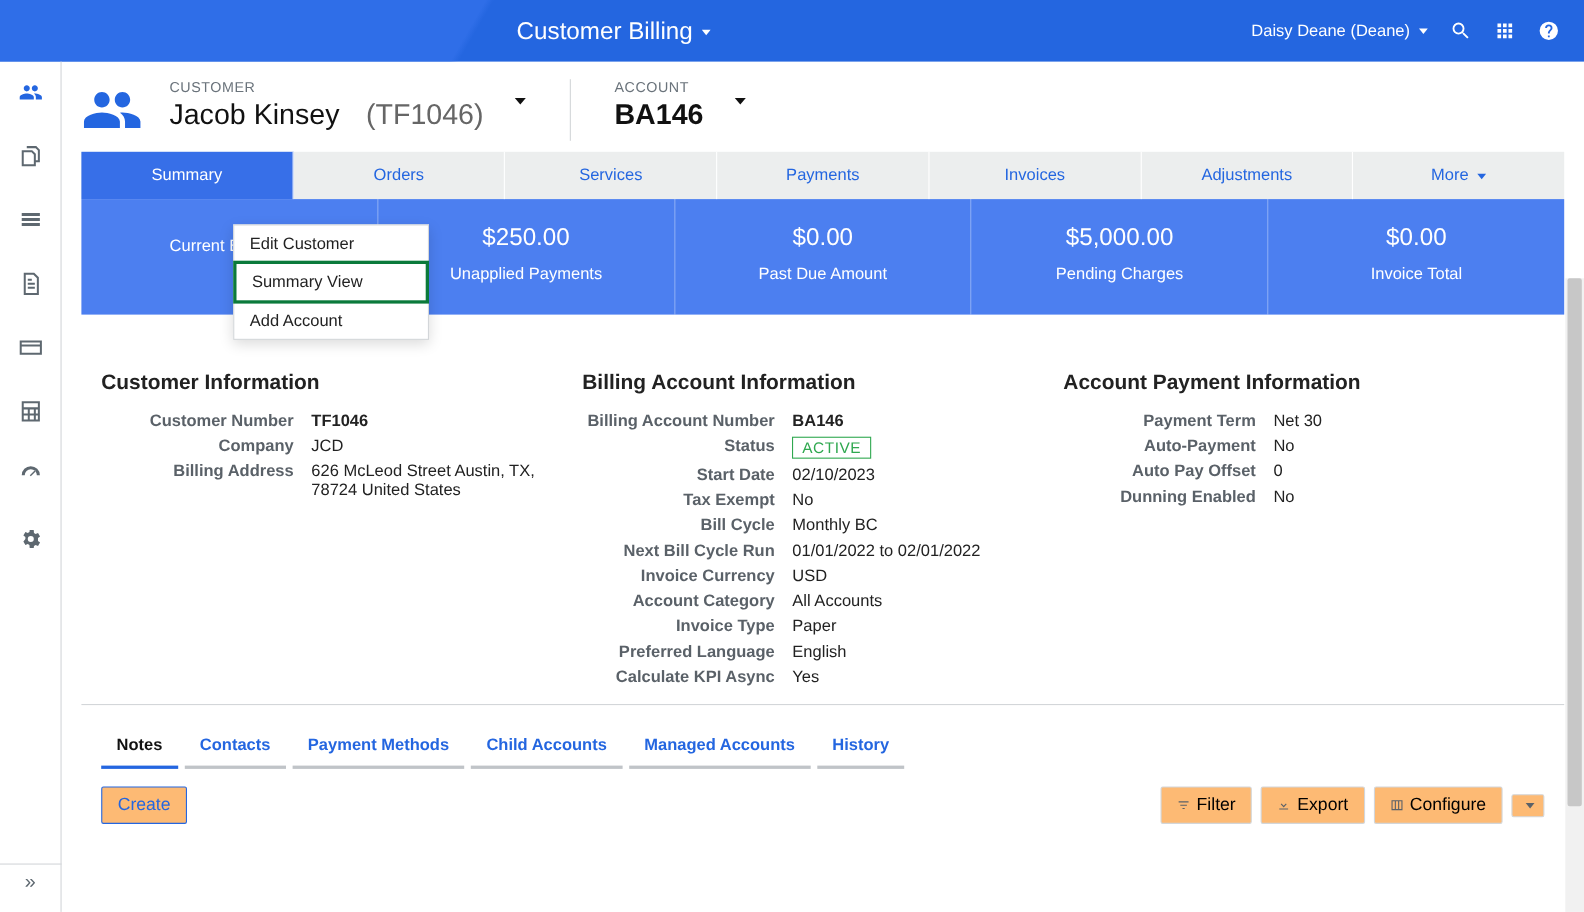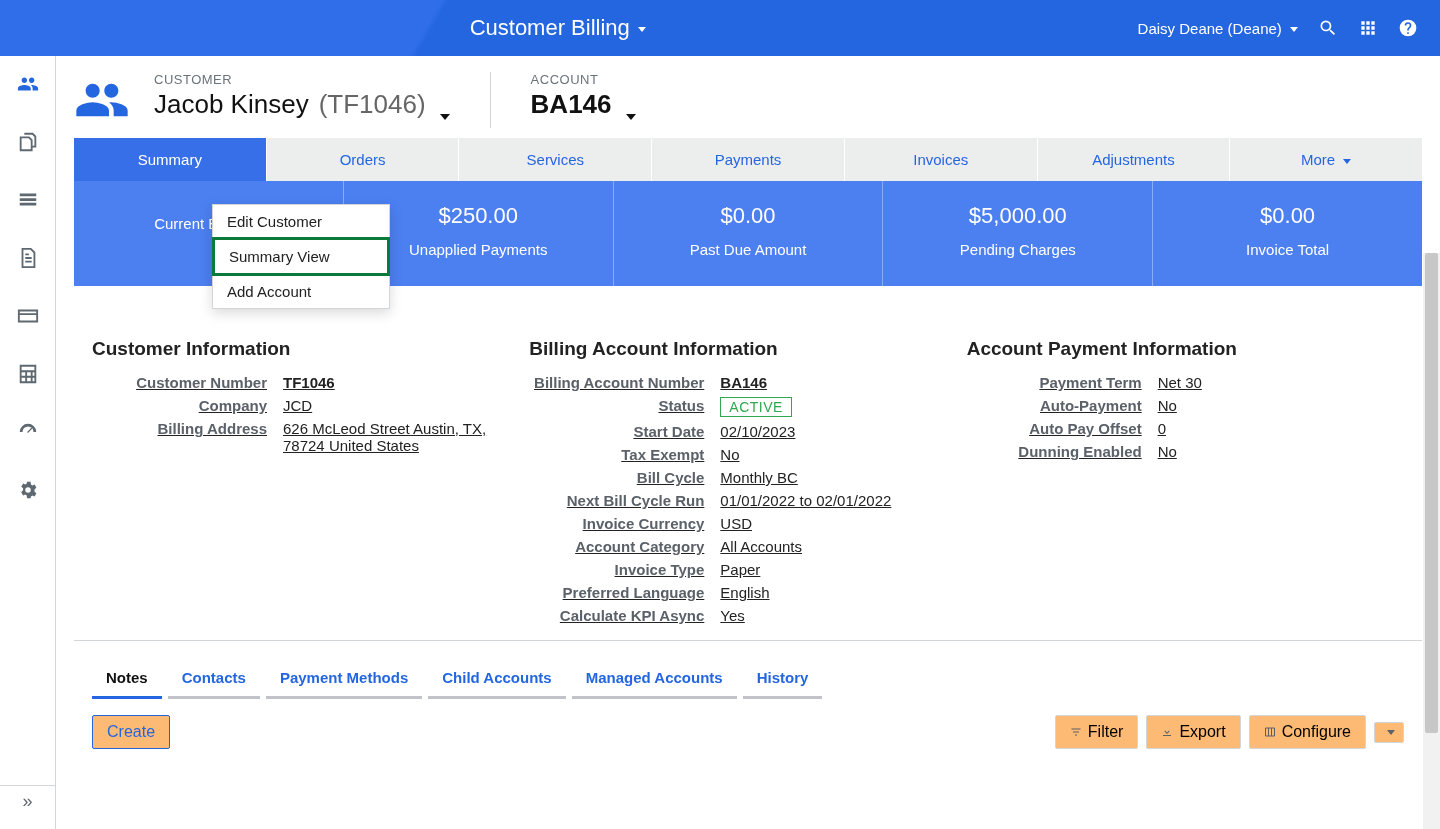--- a/index.html
+++ b/index.html
@@ -34,38 +34,38 @@
   .side-icon.active{color:var(--blue);}
   .side-icon svg{width:22px;height:22px;fill:currentColor;}
   .side-expand{position:absolute;bottom:12px;width:56px;height:32px;border-top:1px solid var(--gray-border);display:flex;align-items:center;justify-content:center;color:#5e6870;font-size:18px;cursor:pointer;}
   .main{flex:1;position:relative;overflow:auto;}
   .content{padding:16px 0 0 0;position:relative;}
   
   .header-row{display:flex;align-items:flex-start;gap:24px;padding:0 18px 10px 18px;position:relative;}
   .cust-icon{width:56px;height:56px;color:var(--blue);}
   .cust-icon svg{width:56px;height:56px;fill:currentColor;}
   .label-small{font-size:13px;color:var(--muted);letter-spacing:.5px;margin-bottom:2px;}
-  .big-name{font-size:26px;color:#111;display:flex;align-items:flex-end;gap:10px;cursor:pointer;}
+  .big-name{font-size:26px;color:#111;display:flex;align-items:flex-start;gap:24px;cursor:pointer;}
   .big-name .secondary{color:#666;}
   .sep{width:1px;background:var(--gray-border);align-self:stretch;margin:0 16px;}
   
   .tabbar{display:flex;background:var(--gray-bg);margin:0 18px;}
   .tab{flex:1;text-align:center;padding:13px 0;color:var(--blue-link);font-size:15px;font-weight:500;cursor:pointer;border-right:1px solid #fff;}
   .tab:last-child{border-right:none;}
   .tab.active{background:#376fe8;color:#fff;}
   
   .metrics{display:flex;background:#4c7ff0;margin:0 18px;}
   .metric{flex:1;color:#fff;text-align:center;padding:22px 0 28px;border-right:1px solid rgba(255,255,255,.35);}
   .metric:last-child{border-right:none;}
   .metric .value{font-size:22px;font-weight:500;margin-bottom:12px;}
   .metric .label{font-size:15px;}
   
   .info-grid{display:grid;grid-template-columns:1fr 1fr 1fr;gap:0;padding:52px 18px 16px;border-bottom:1px solid var(--gray-border);margin:0 18px;}
   .info-col h3{margin:0 0 14px;font-size:19px;font-weight:700;}
-  .kv{display:grid;grid-template-columns:175px 1fr;row-gap:6px;column-gap:16px;text-decoration:underline;}
+  .kv{display:grid;grid-template-columns:175px 1fr;row-gap:6px;column-gap:16px;}
   .kv .k{text-align:right;color:#5a6168;font-weight:600;font-size:15px;}
   .kv .v{font-size:15px;}
   .kv .v .bold{font-weight:700;}
   .status-badge{display:inline-block;border:1px solid var(--green);color:var(--green);padding:1px 8px;font-size:14px;letter-spacing:.5px;}
   
   .subtabs{display:flex;gap:0;padding:28px 18px 0;margin:0 18px;}
   .subtab{padding:0 14px 10px;font-size:15px;font-weight:600;color:var(--blue-link);border-bottom:3px solid #c0c4c8;cursor:pointer;margin-right:6px;}
   .subtab.active{color:#111;border-bottom-color:var(--blue-link);}
   
   .toolbar{display:flex;align-items:center;padding:16px 18px 0;margin:0 18px;gap:8px;}

